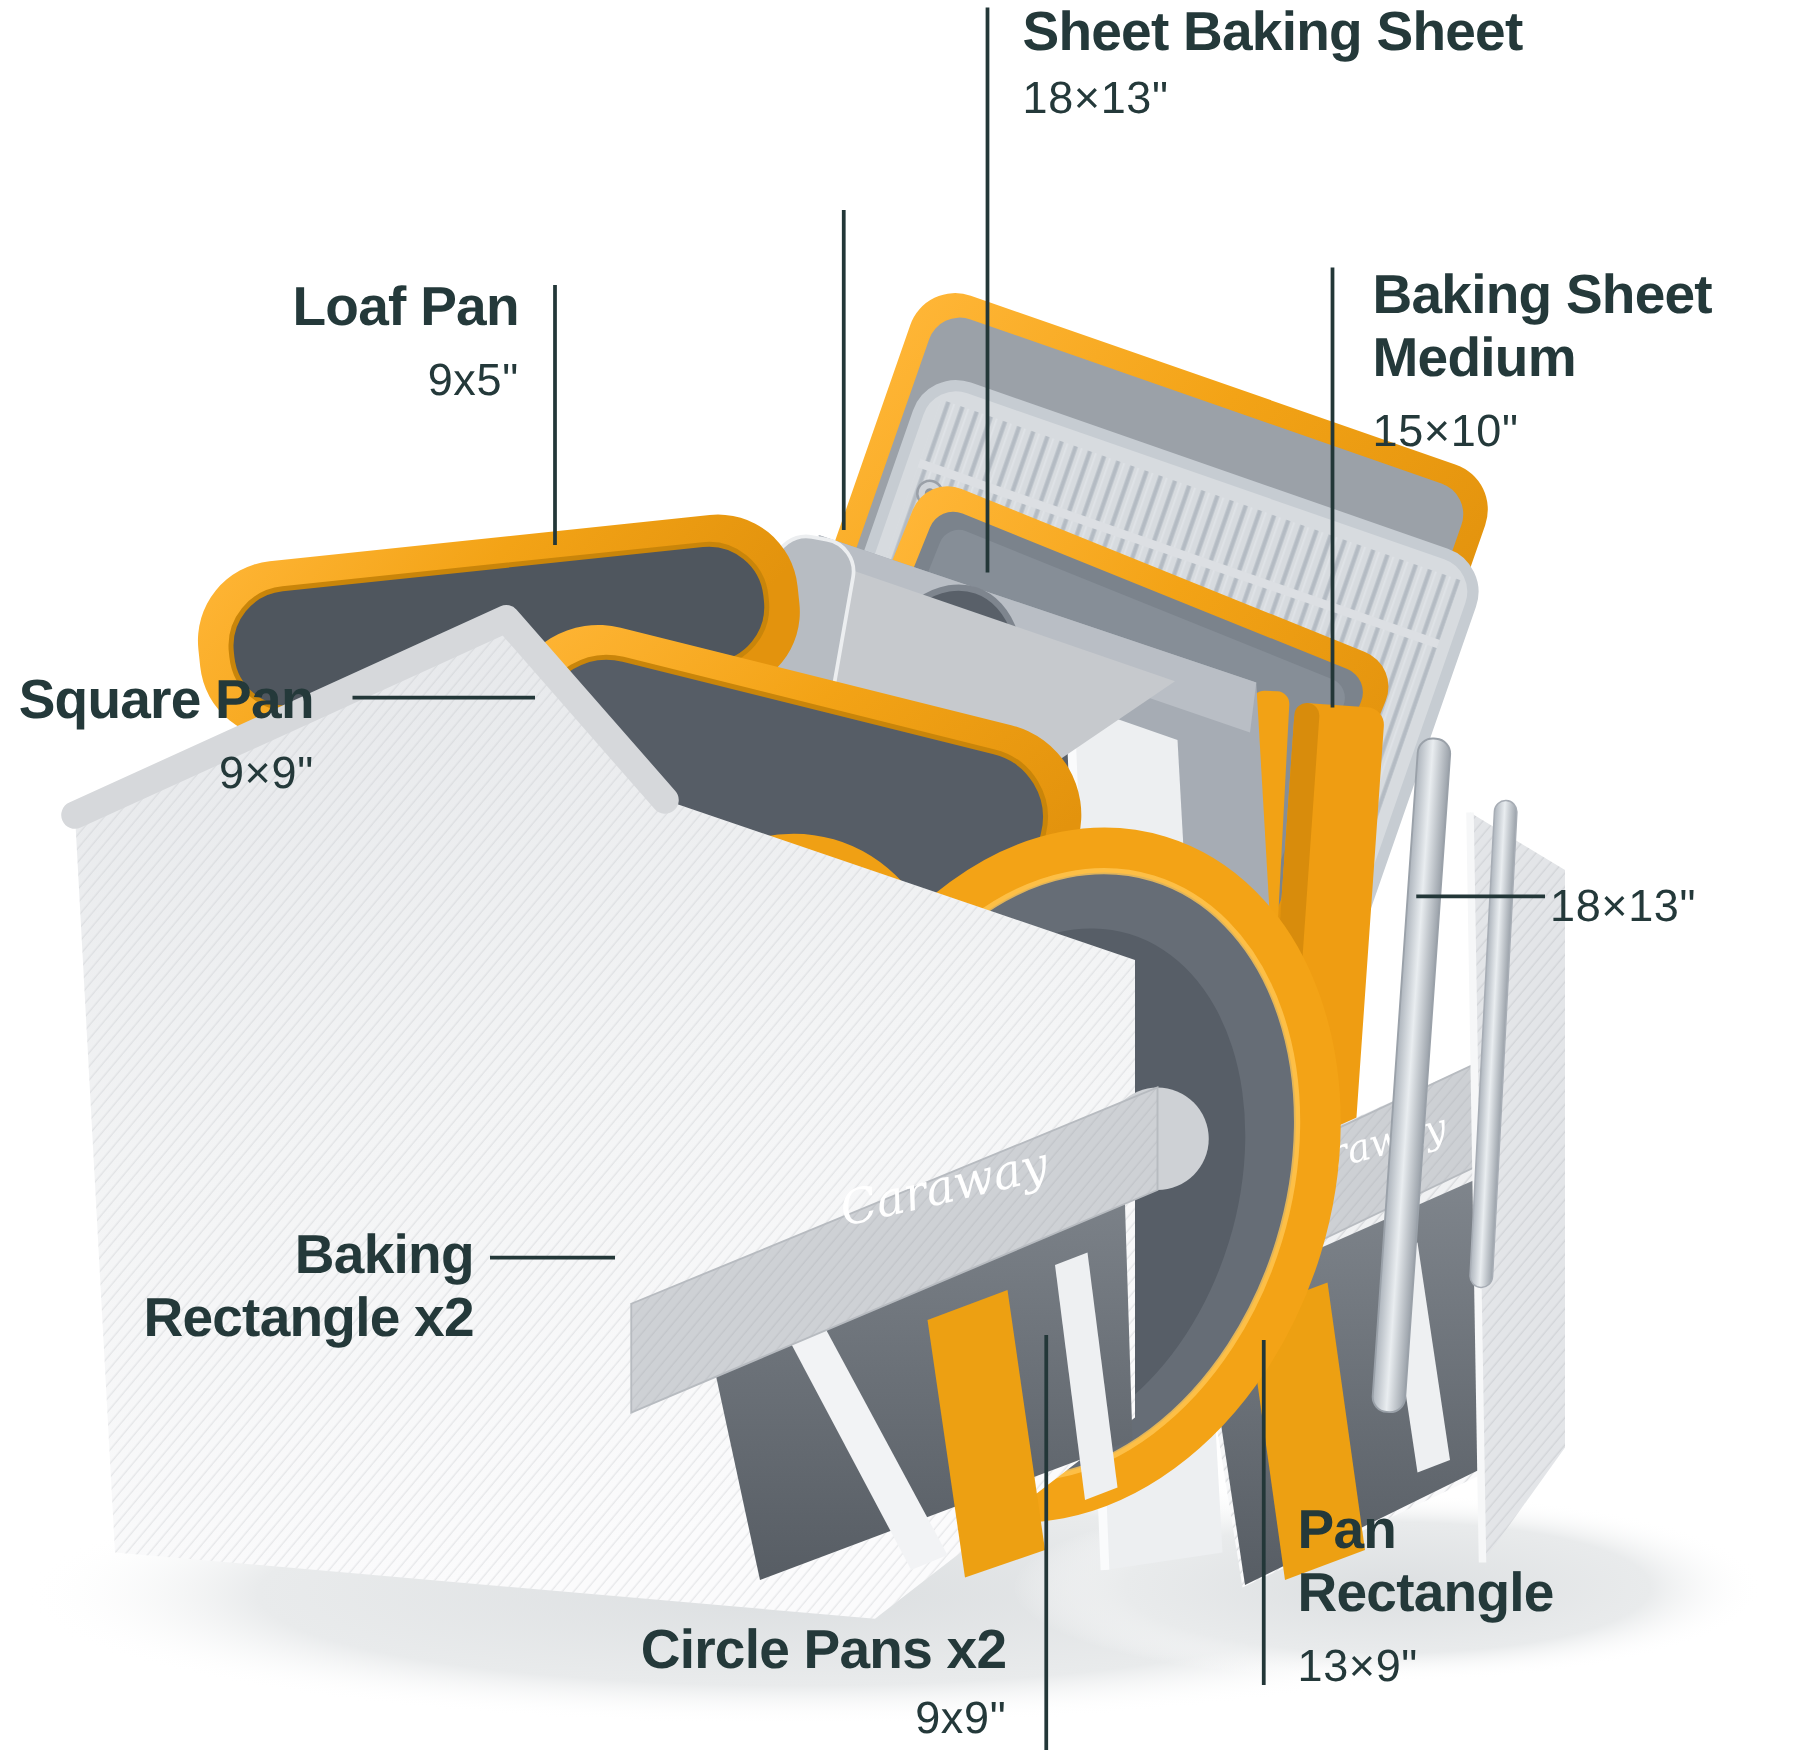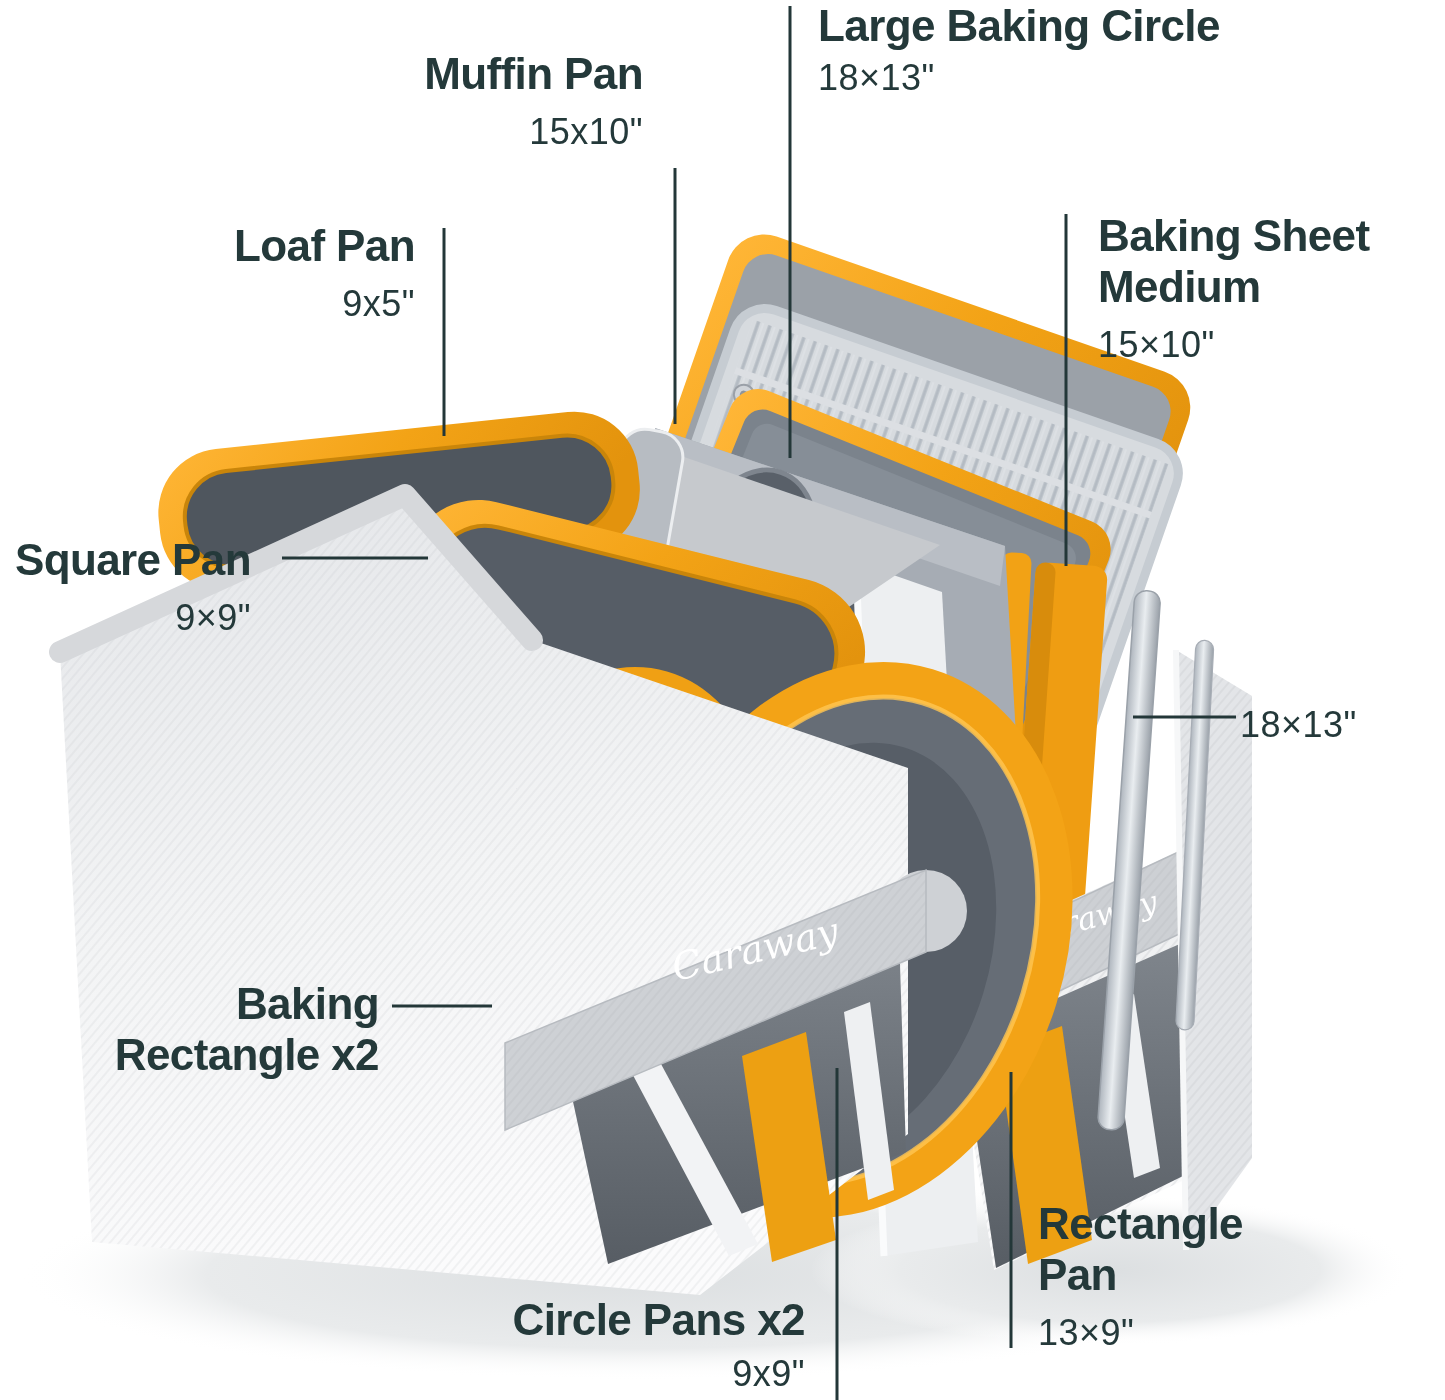--- a/index.html
+++ b/index.html
@@ -195,28 +195,24 @@
     <line x1="1066" y1="214" x2="1066" y2="566"></line>
     <line x1="282" y1="558" x2="428" y2="558"></line>
     <line x1="1133" y1="717" x2="1236" y2="717"></line>
     <line x1="392" y1="1006" x2="492" y2="1006"></line>
     <line x1="837" y1="1068" x2="837" y2="1400"></line>
     <line x1="1011" y1="1072" x2="1011" y2="1348"></line>
   </g>
 </svg>
 
 <div class="callout alignL" style="left:818px; top:0px;">
-  <div class="t">Large Baking Circle</div>
+  <div class="t">Sheet Baking Sheet</div>
   <div class="d" style="margin-top:6px;">18×13"</div>
 </div>
 
-<div class="callout alignR" style="right:802px; top:48px;">
-  <div class="t">Muffin Pan</div>
-  <div class="d">15x10"</div>
-</div>
 
 <div class="callout alignR" style="right:1030px; top:220px;">
   <div class="t">Loaf Pan</div>
   <div class="d">9x5"</div>
 </div>
 
 <div class="callout alignL" style="left:1098px; top:210px;">
   <div class="t">
     <div>Baking Sheet</div>
     <div>Medium</div>
@@ -240,19 +236,19 @@
   </div>
 </div>
 
 <div class="callout alignR" style="right:640px; top:1294px;">
   <div class="t">Circle Pans x2</div>
   <div class="d" style="margin-top:8px;">9x9"</div>
 </div>
 
 <div class="callout alignL" style="left:1038px; top:1198px;">
   <div class="t">
+    <div>Pan</div>
     <div>Rectangle</div>
-    <div>Pan</div>
   </div>
   <div class="d">13×9"</div>
 </div>
 
 </div>
 
 </body></html>

